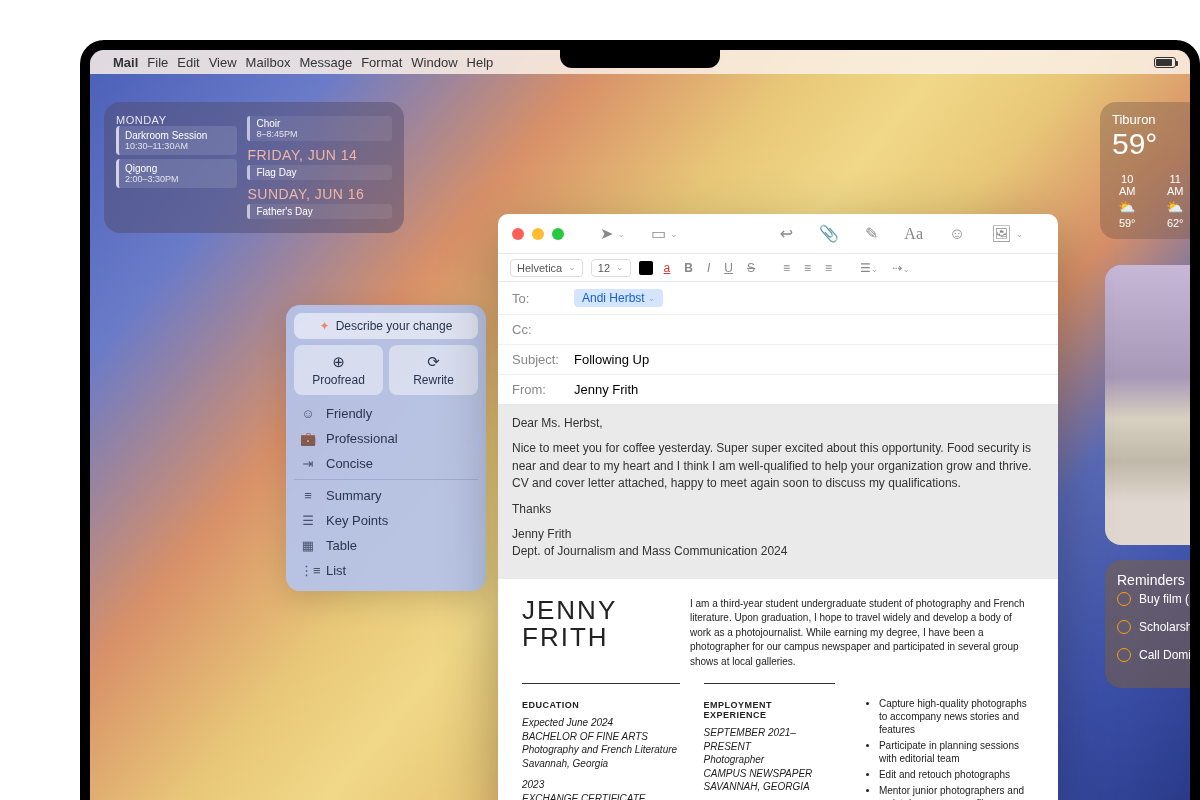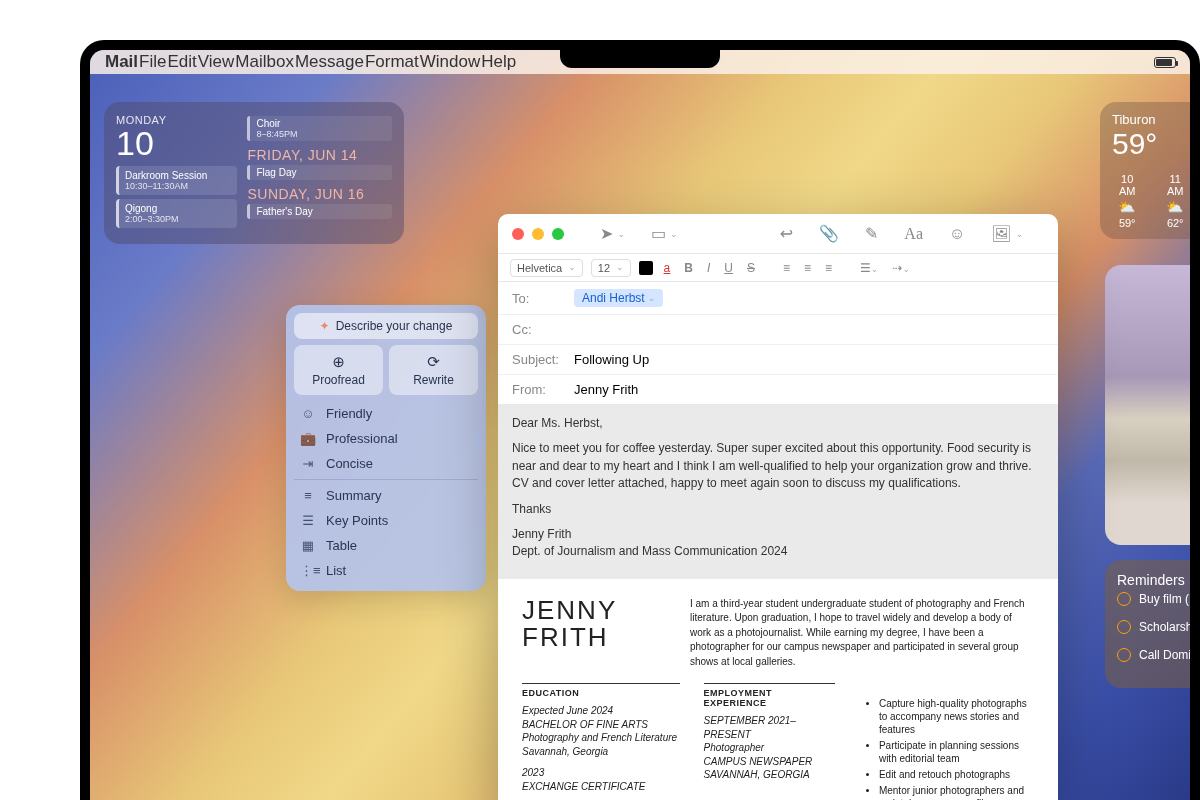--- a/index.html
+++ b/index.html
@@ -3,21 +3,21 @@
 <meta charset="utf-8">
 <style>
 * { margin: 0; padding: 0; box-sizing: border-box; font-family: -apple-system, "Helvetica Neue", Arial, sans-serif; }
 body { width: 1200px; height: 800px; overflow: hidden; background: #fff; position: relative; }
 
 .laptop-frame { position: absolute; top: 40px; left: 80px; right: 0; bottom: 0; background: #000; border-radius: 24px 24px 0 0; padding: 10px 10px 0 10px; }
 .notch { position: absolute; top: 0; left: 50%; transform: translateX(-50%); width: 160px; height: 28px; background: #000; border-radius: 0 0 12px 12px; z-index: 100; }
 .screen { position: relative; width: 100%; height: 100%; border-radius: 14px 14px 0 0; overflow: hidden;
   background: linear-gradient(130deg,#4a5fb8 0%,#6a7bc8 15%,#d89068 30%,#e8c878 42%,#f0d888 50%,#e8c878 58%,#d89068 68%,#5a6bb8 78%,#3a4fa8 90%,#2a3a88 100%); }
 
-.menubar { height: 24px; background: rgba(250,240,230,0.85); display: flex; align-items: center; padding: 0 14px; gap: 1px; font-size: 17px; color: #333; position: relative; z-index: 50; }
+.menubar { height: 24px; background: rgba(250,240,230,0.85); display: flex; align-items: center; padding: 0 14px; gap: 9px; font-size: 13px; color: #333; position: relative; z-index: 50; }
 .menubar .apple { font-size: 14px; }
 .menubar .app { font-weight: 600; }
 .menubar .spacer { flex: 1; }
 .battery { width: 22px; height: 11px; border: 1px solid #333; border-radius: 3px; position: relative; }
 .battery::after { content: ""; position: absolute; right: -3px; top: 3px; width: 2px; height: 5px; background: #333; border-radius: 0 1px 1px 0; }
 .battery .fill { position: absolute; left: 1px; top: 1px; bottom: 1px; width: 80%; background: #333; border-radius: 1px; }
 
 .widget { position: absolute; border-radius: 16px; backdrop-filter: blur(20px); color: #fff; font-size: 12px; }
 .cal-widget { top: 52px; left: 14px; width: 300px; background: rgba(80,70,100,0.45); padding: 12px; display: flex; gap: 10px; }
 .cal-left { width: 44%; }
@@ -79,21 +79,21 @@
 .body { flex: 1; overflow: hidden; font-size: 12px; }
 .msg { background: #eaeaea; padding: 10px 14px; color: #333; line-height: 1.45; }
 .msg p { margin-bottom: 8px; }
 
 .resume { padding: 18px 24px; color: #222; font-size: 10px; }
 .r-top { display: flex; gap: 28px; margin-bottom: 14px; }
 .r-name { font-size: 26px; font-weight: 300; letter-spacing: 2px; line-height: 1.05; width: 140px; }
 .r-intro { flex: 1; line-height: 1.45; }
 .r-cols { display: flex; gap: 24px; }
 .r-col { flex: 1; }
-.r-h { font-weight: 700; font-size: 9px; letter-spacing: .5px; border-top: 1px solid #333; padding-top: 4px; margin-bottom: 6px; }
+.r-h { font-weight: 700; font-size: 9px; letter-spacing: .5px; border-top: 1px solid #333; padding-top: 16px; margin-bottom: 6px; }
 .r-block { margin-bottom: 8px; line-height: 1.35; font-style: italic; }
 .r-bullets { list-style: disc; padding-left: 14px; }
 .r-bullets li { margin-bottom: 3px; line-height: 1.3; margin-left: 6px; }
 </style>
 </head>
 <body>
 
 <div class="laptop-frame">
   <div class="notch"></div>
   <div class="screen">
@@ -111,21 +111,20 @@
       <span>Help</span>
       <span class="spacer"></span>
       <span class="battery">
           <span class="fill"></span>
         </span>
     </div>
 
     <div class="widget cal-widget">
       <div class="cal-left">
         <div class="cal-day">MONDAY</div>
-        <div class="cal-num">10</div>
         <div class="cal-ev">
           <div>Darkroom Session</div>
           <div class="t">10:30–11:30AM</div>
         </div>
         <div class="cal-ev">
           <div>Qigong</div>
           <div class="t">2:00–3:30PM</div>
         </div>
       </div>
       <div class="cal-right">

